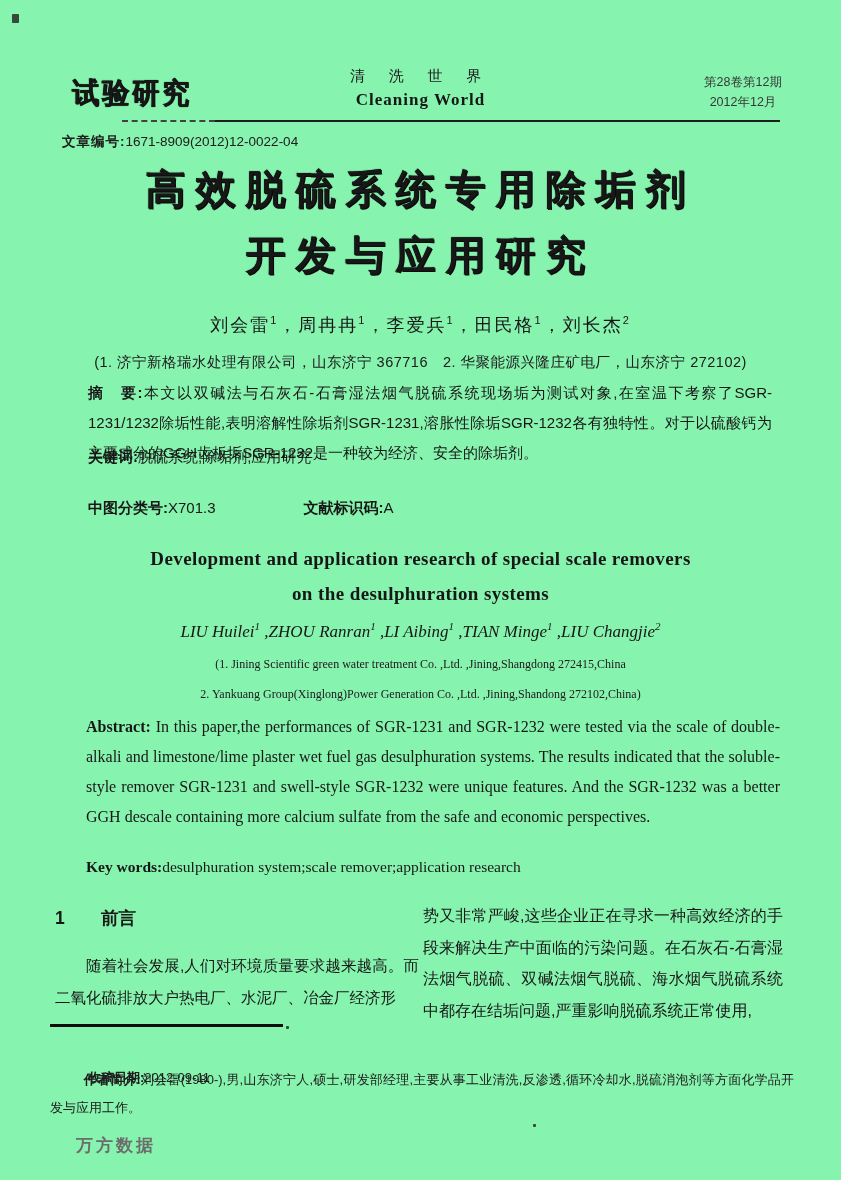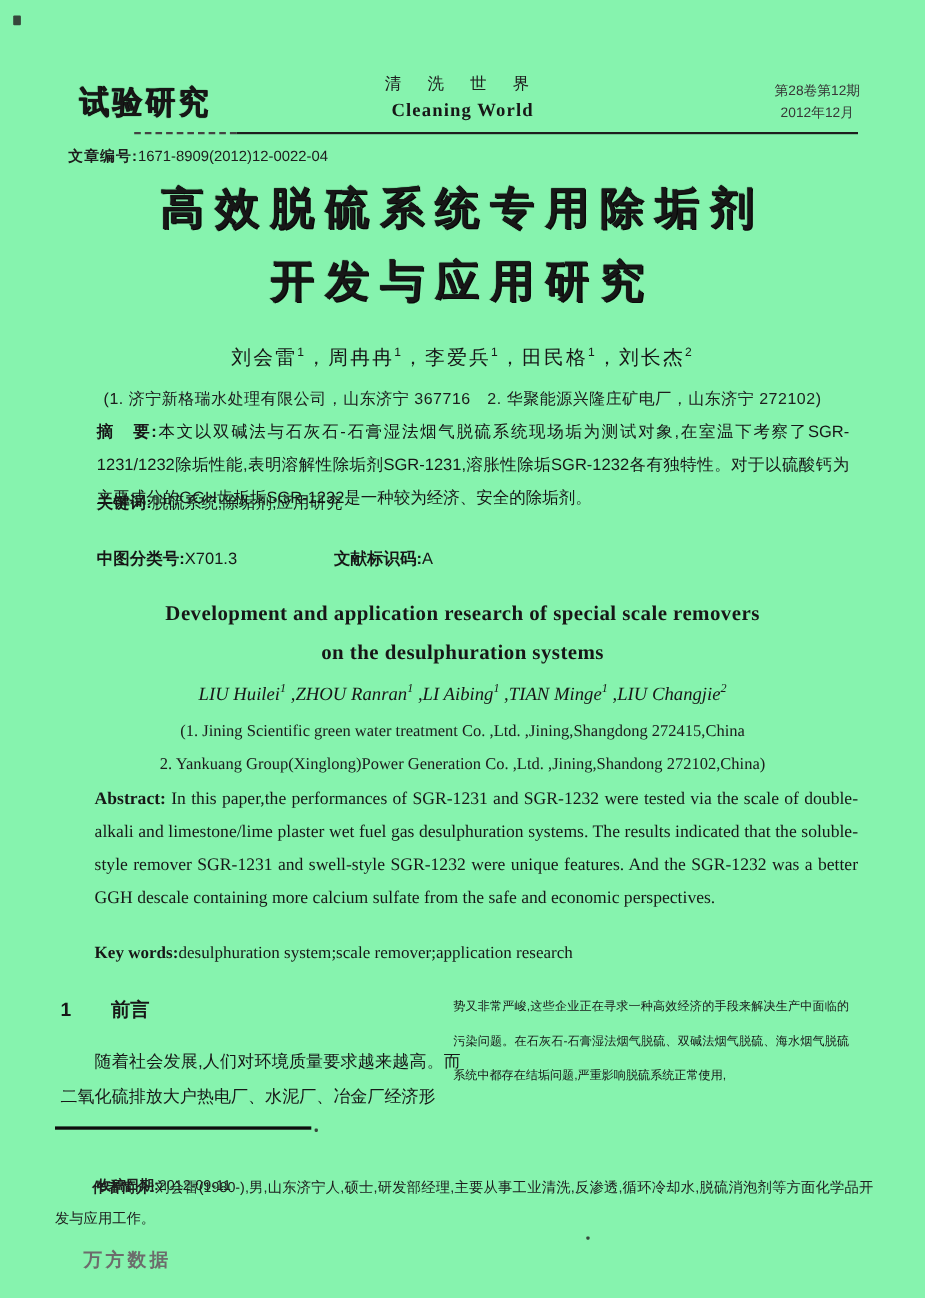--- a/index.html
+++ b/index.html
@@ -43,33 +43,33 @@
                  line-height:30px; text-align:justify; }
   .kw-cn  { left:88px; top:448px; font-size:15px; }
   .clc-ln { left:88px; top:499px; font-size:15px; }
   .clc-gap { display:inline-block; width:88px; }
 
   
   .title-en { font-weight:bold; font-size:19px; letter-spacing:0.4px; }
   .title-en.l1 { top:548px; }
   .title-en.l2 { top:583px; }
   .authors-en { top:620px; font-size:17px; font-style:italic; }
-  .affil-en { font-size:15px; color:#222; }
+  .affil-en { font-size:12px; color:#222; }
   .affil-en.l1 { top:657px; }
   .affil-en.l2 { top:687px;text-align:center; }
   .abstract-en { left:86px; top:712px; width:694px; font-size:16px;
                  line-height:30px; text-align:justify; }
   .kw-en { left:86px; top:858px; font-size:15.5px; }
 
   
   .sec-head { left:55px; top:906px; font-size:17.5px; font-weight:bold; }
   .sec-head .num { display:inline-block; width:46px; }
   .col-left  { left:55px;  top:950px; width:364px; font-size:15.5px;
                line-height:32px; text-align:justify; text-indent:2em; }
-  .col-right { left:412px; top:900px; width:360px; font-size:11px;
+  .col-right { left:423px; top:900px; width:360px; font-size:16px;
                line-height:31.5px; text-align:justify; }
 
   
   .foot-rule { left:50px; top:1024px; width:233px; height:2.5px; background:#111; }
   .foot-received { left:88px; top:1069px; font-size:13px; color:#222; }
   .foot-bio { left:50px; top:1066px; width:744px; font-size:13px; line-height:28px;
               color:#222; text-align:justify; text-indent:2.6em; }
 
   .watermark { left:76px; top:1134px; font-size:17px; font-weight:bold;
                color:#6d6d6d; letter-spacing:3px; }

